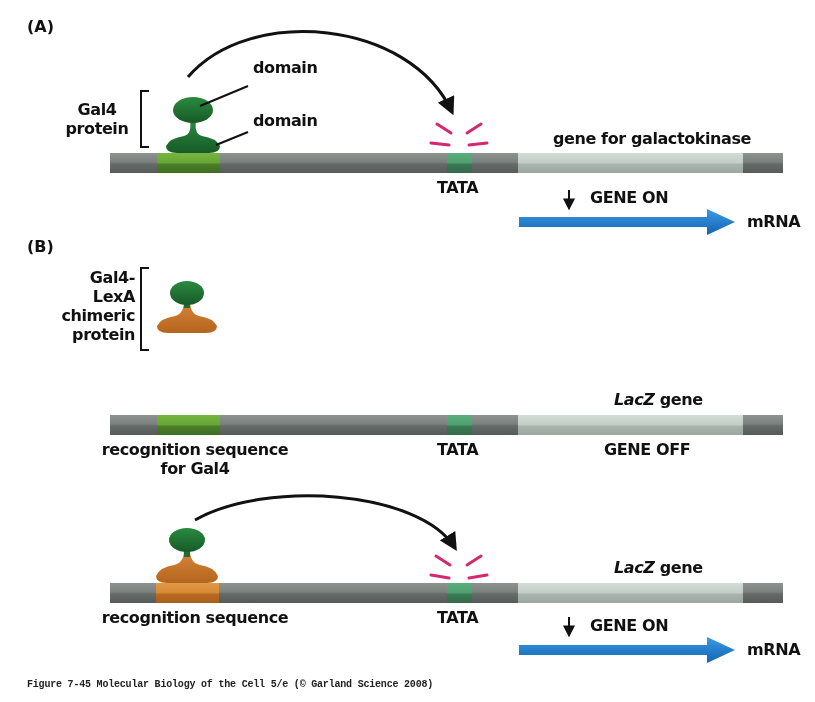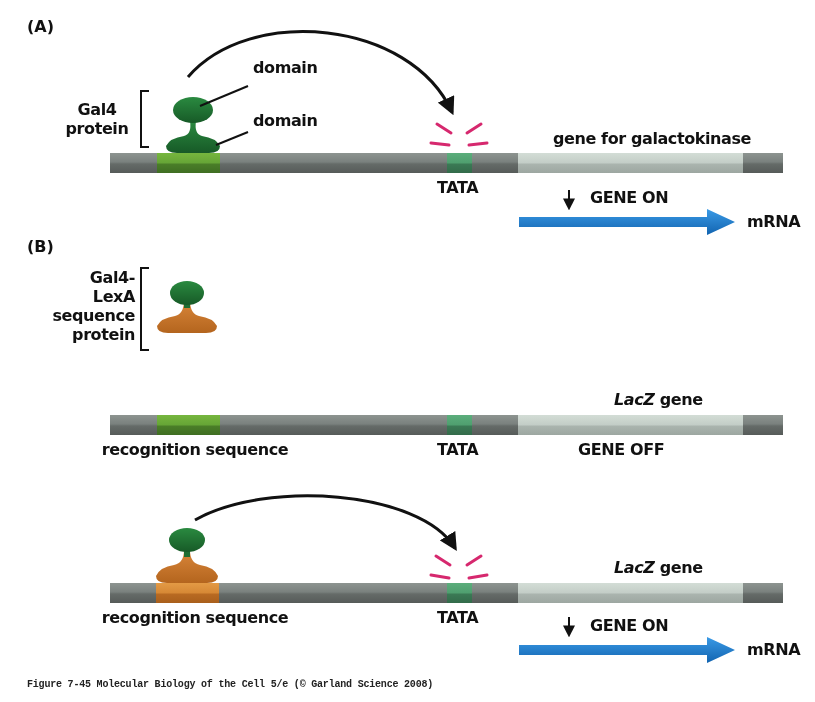--- a/index.html
+++ b/index.html
@@ -147,30 +147,31 @@
 </div>
 <div class="lbl" style="left:437px;top:178px;">TATA</div>
 <div class="lbl" style="left:553px;top:129px;">gene for galactokinase</div>
 <div class="lbl" style="left:590px;top:188px;">GENE ON</div>
 <div class="lbl" style="left:747px;top:212px;">mRNA</div>
 
 <div class="panel" style="left:27px;top:237px;">(B)</div>
 <div class="lbl rt" style="left:45px;top:268px;width:90px;">
   <div>Gal4-</div>
   <div>LexA</div>
-  <div>sequence</div>
+  <div>chimeric</div>
   <div>protein</div>
 </div>
 
 <div class="lbl" style="left:582px;top:390px;"><span class="ital">LacZ</span><span style="white-space:pre"> gene</span></div>
 <div class="lbl ctr" style="left:90px;top:440px;width:210px;">
   <div>recognition sequence</div>
+  <div>for Gal4</div>
 </div>
 <div class="lbl" style="left:437px;top:440px;">TATA</div>
-<div class="lbl" style="left:578px;top:440px;">GENE OFF</div>
+<div class="lbl" style="left:604px;top:440px;">GENE OFF</div>
 
 <div class="lbl" style="left:582px;top:558px;"><span class="ital">LacZ</span><span style="white-space:pre"> gene</span></div>
 <div class="lbl ctr" style="left:90px;top:608px;width:210px;">
   <div>recognition sequence</div>
 </div>
 <div class="lbl" style="left:437px;top:608px;">TATA</div>
 <div class="lbl" style="left:590px;top:616px;">GENE ON</div>
 <div class="lbl" style="left:747px;top:640px;">mRNA</div>
 
 <div class="caption">Figure 7-45  Molecular Biology of the Cell 5/e (© Garland Science 2008)</div>

